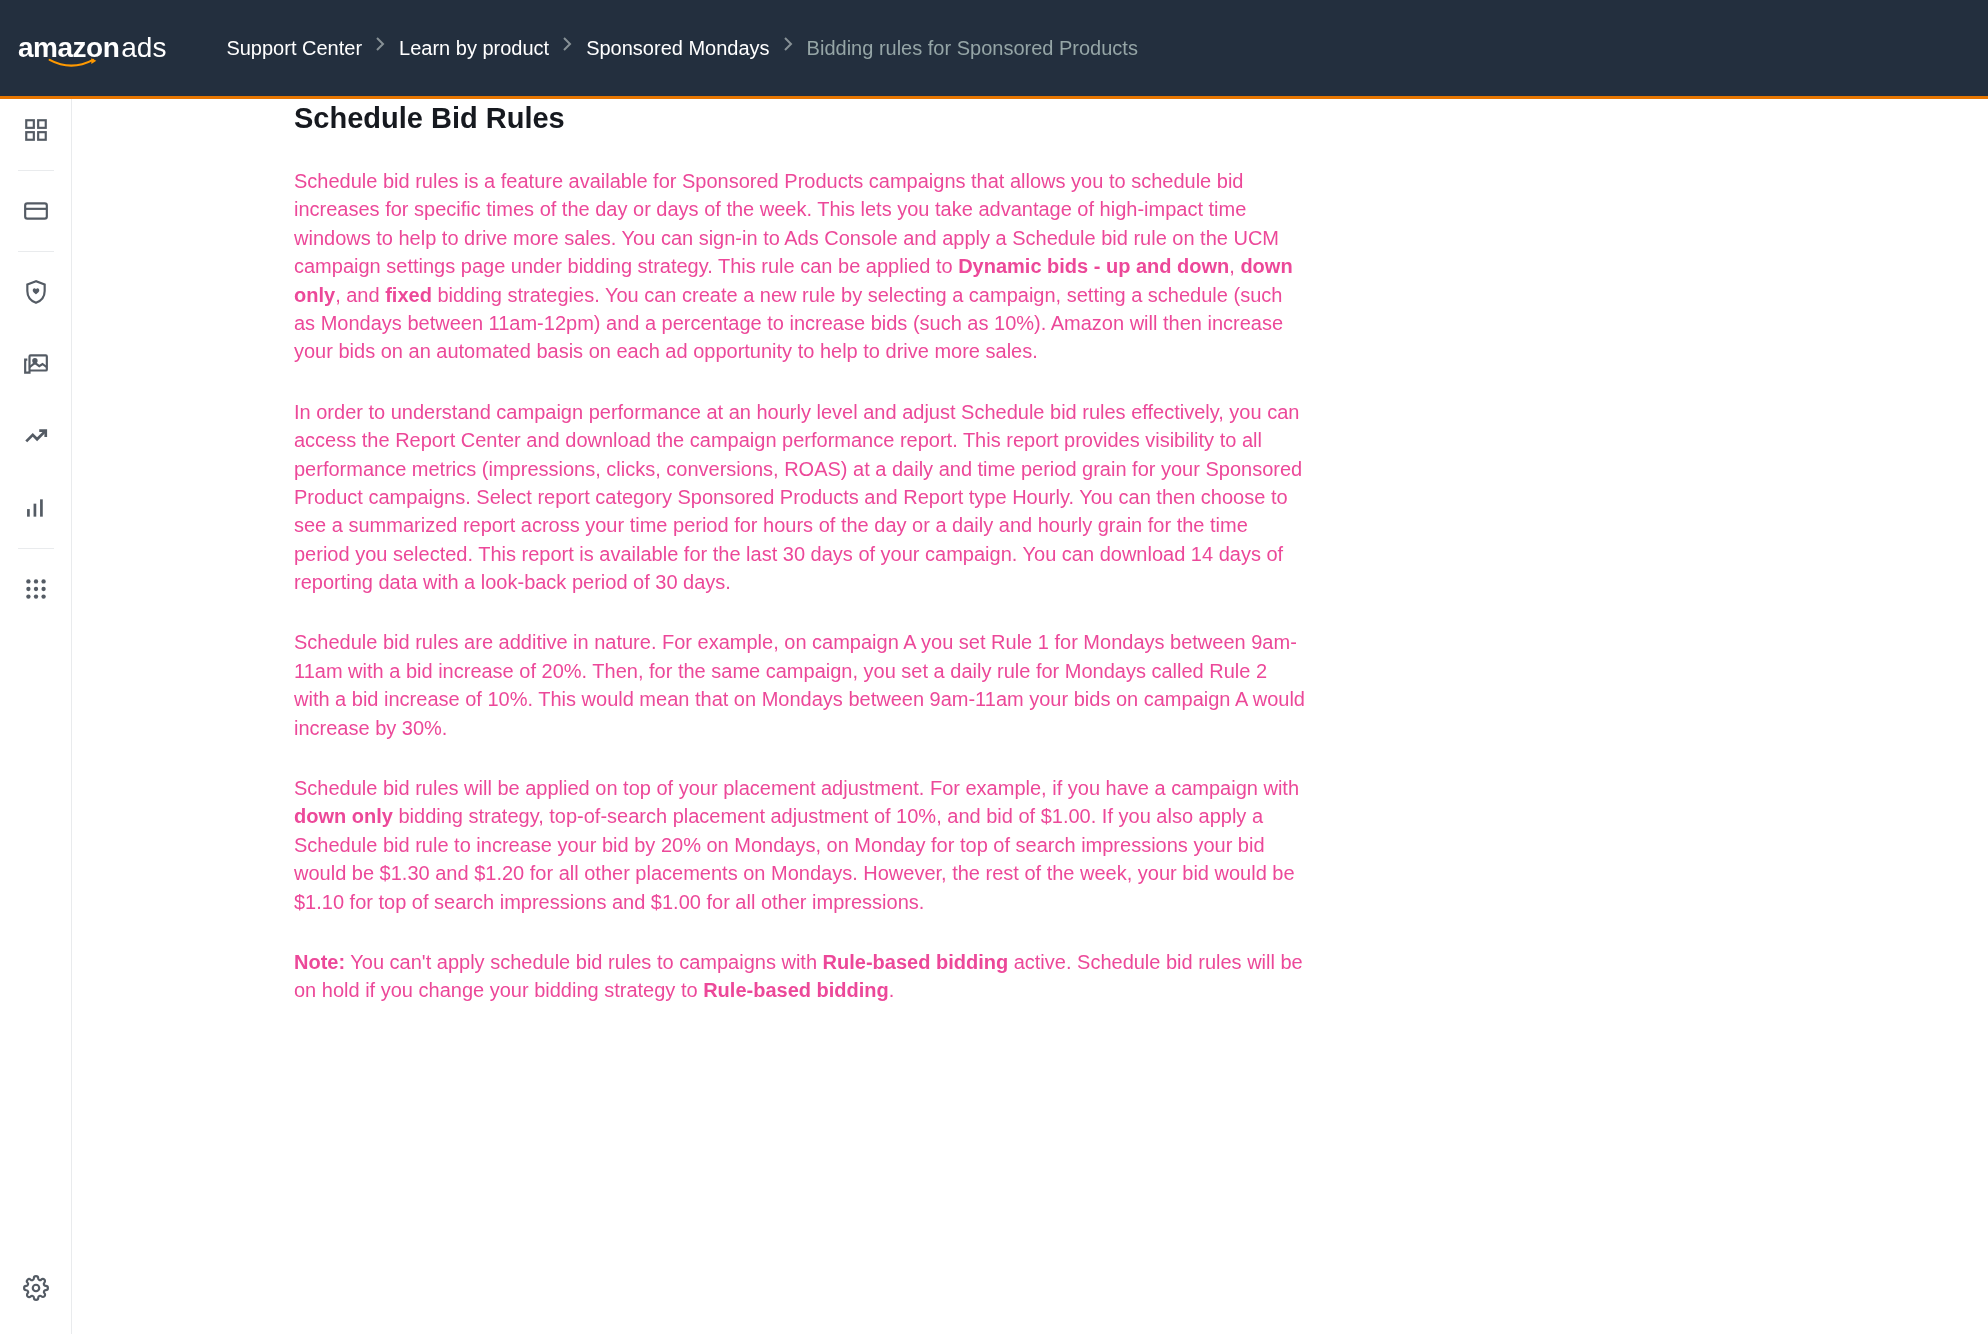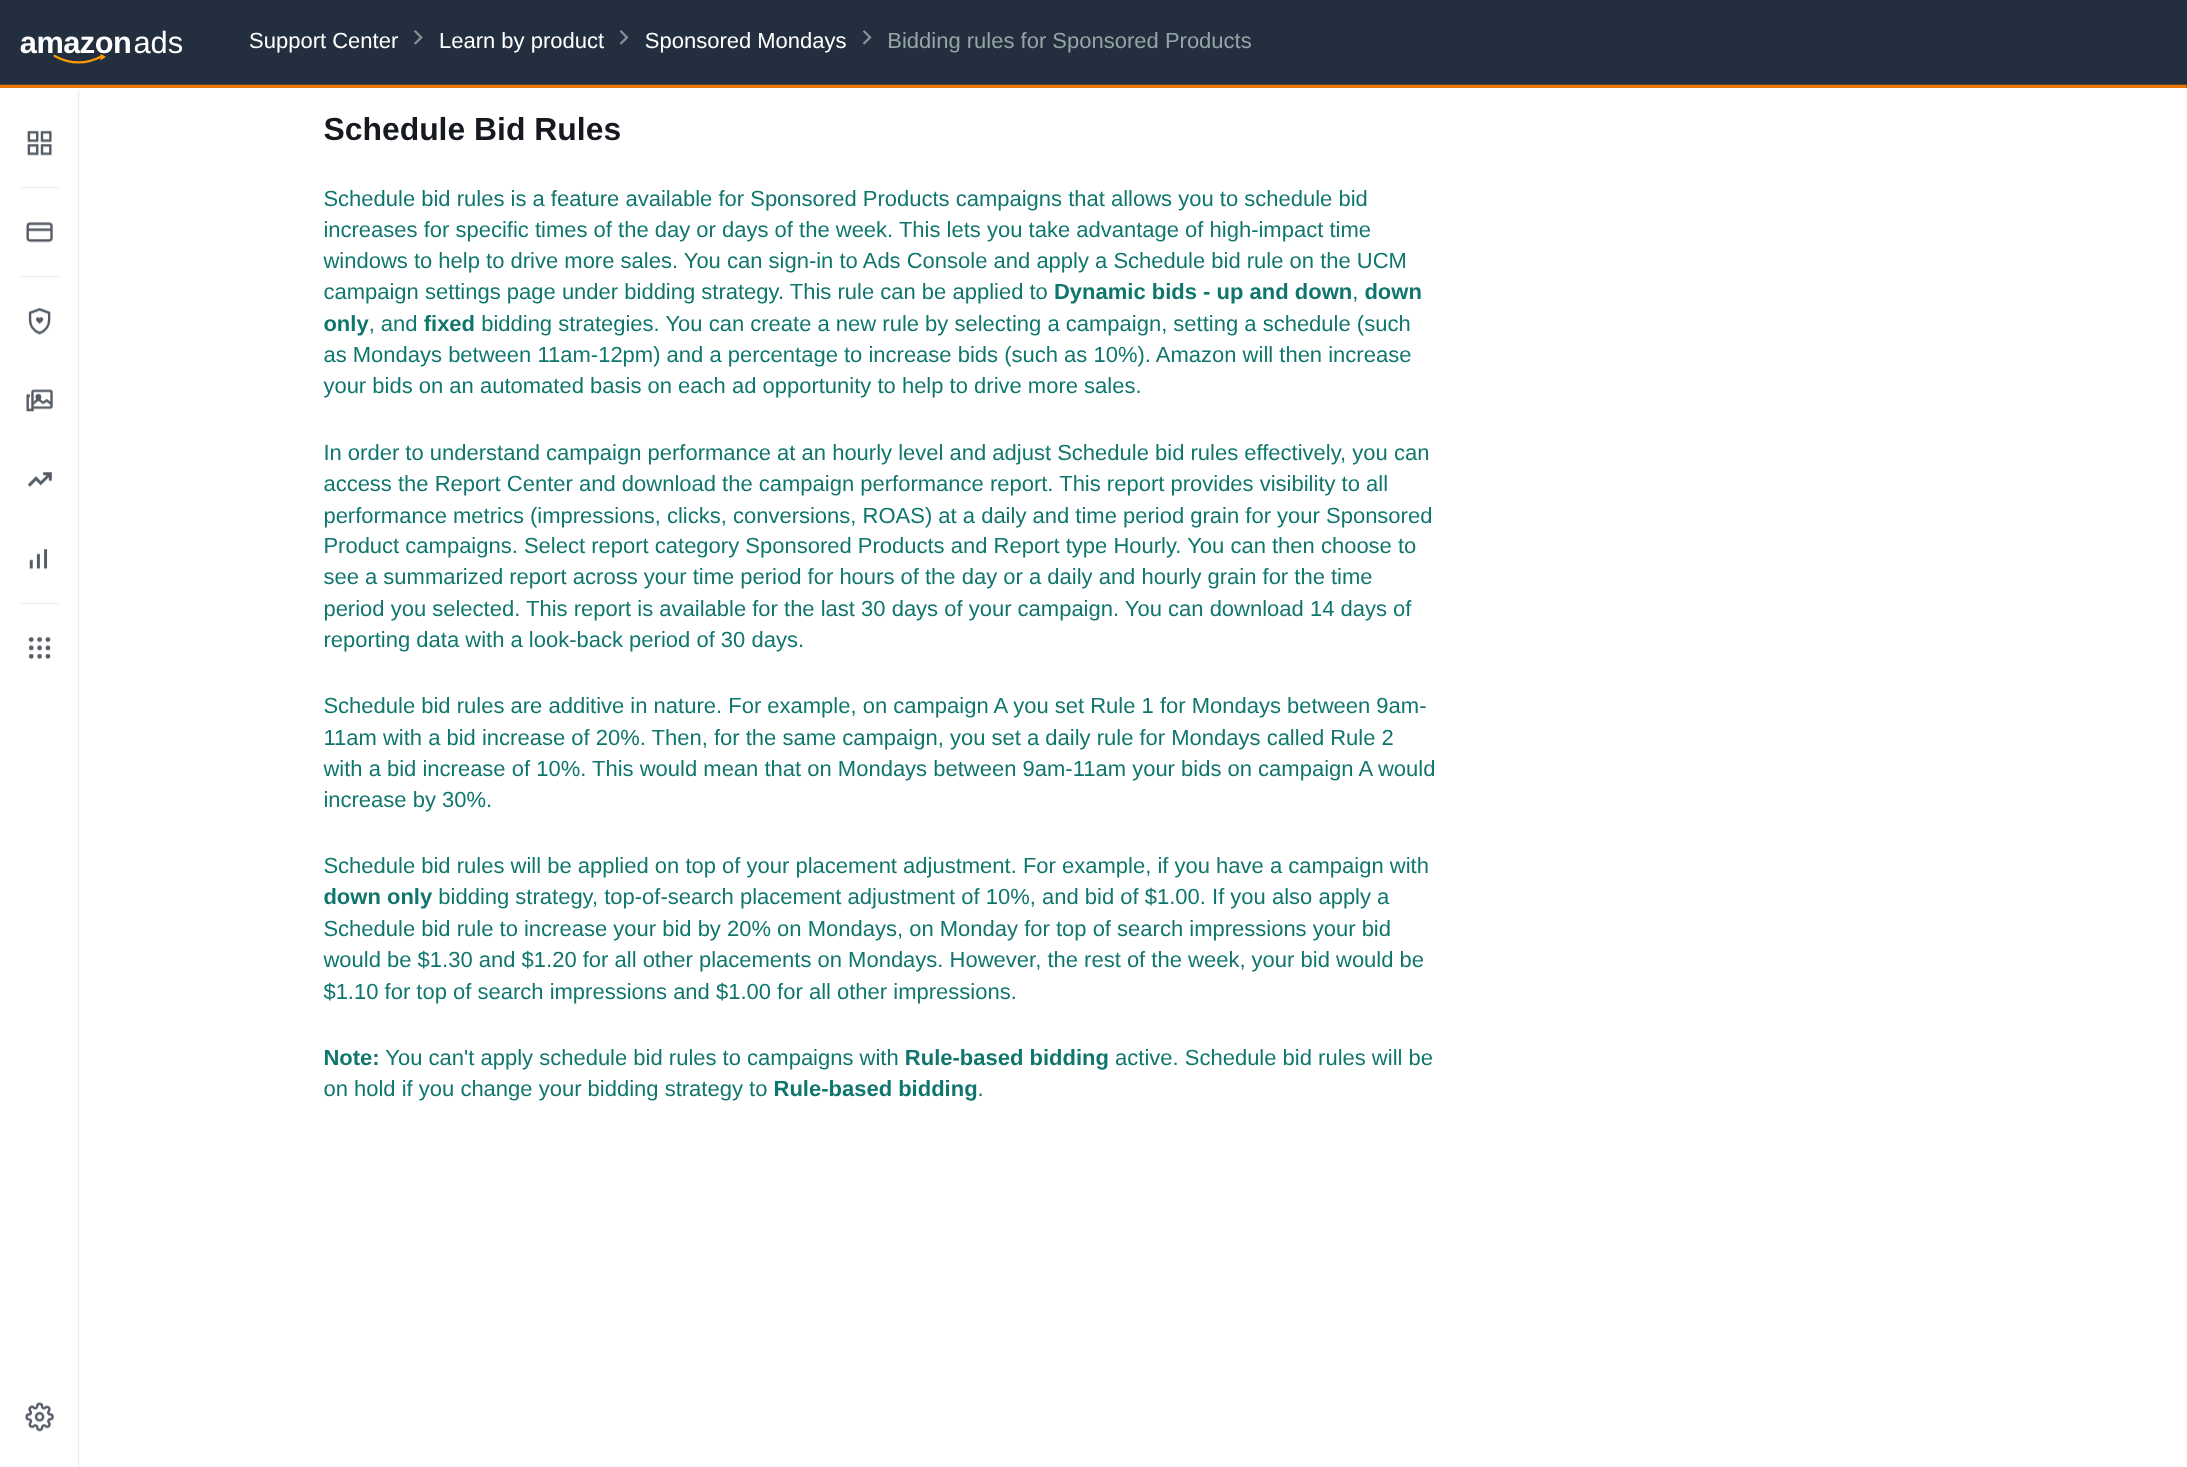--- a/index.html
+++ b/index.html
@@ -3,21 +3,21 @@
 <meta charset="utf-8">
 <style>
   * { margin: 0; padding: 0; box-sizing: border-box; }
   body {
     font-family: "Amazon Ember", -apple-system, BlinkMacSystemFont, "Segoe UI", Arial, sans-serif;
     background: #fff;
     color: #16191f;
   }
   .header {
     background: #232f3e;
-    height: 80px;
+    height: 99px;
     display: flex;
     align-items: center;
     padding: 0 18px;
     border-bottom: 3px solid #e77600;
     position: fixed;
     top: 0;
     left: 0;
     right: 0;
     z-index: 100;
   }
@@ -111,21 +111,21 @@
   h1 {
     font-size: 29px;
     font-weight: 600;
     color: #16191f;
     margin-bottom: 28px;
     margin-top: 2px;
   }
   p {
     font-size: 20px;
     line-height: 1.42;
-    color: #0f766e;
+    color: #ec4899;
     margin-bottom: 22px;
     font-weight: 400;
     margin-top: 32px;
   }
   strong {
     font-weight: 700;
   }
   svg { display: block; }
 </style>
 </head>

